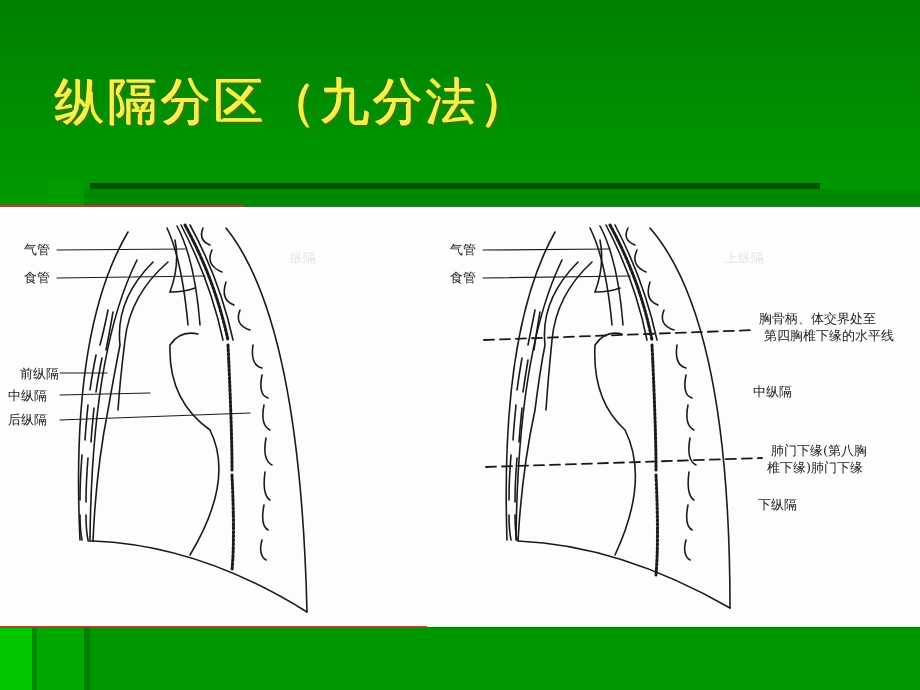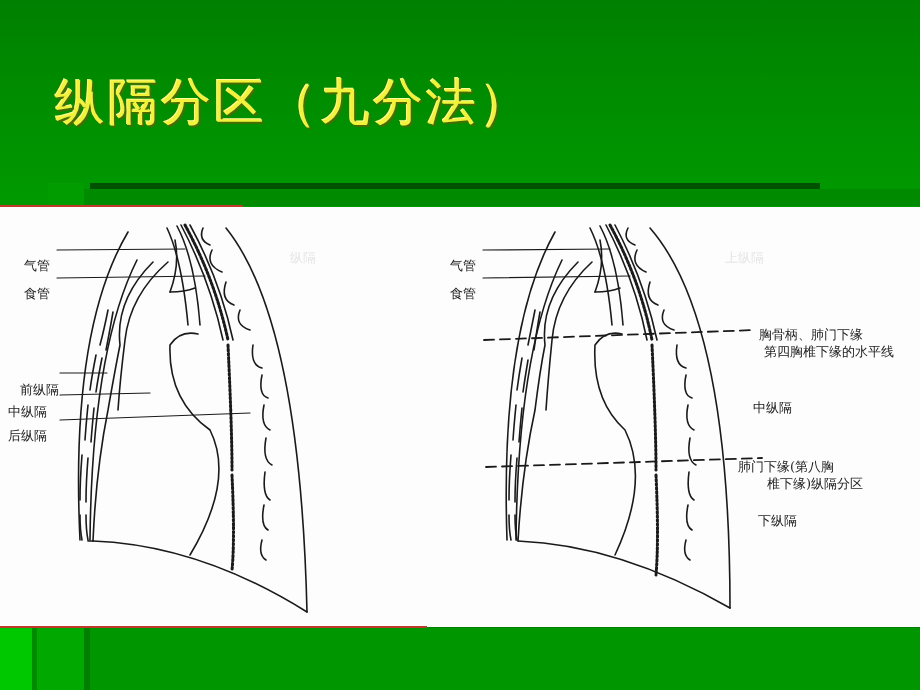--- a/index.html
+++ b/index.html
@@ -36,21 +36,21 @@
     position:absolute; left:0; top:628px; width:920px; height:62px; background:#009600;
   }
   .footer .stripe1 { position:absolute; left:0; top:0; width:32px; height:62px; background:#00c800; }
   .footer .stripe2 { position:absolute; left:32px; top:0; width:5px; height:62px; background:#008a00; }
   .footer .stripe3 { position:absolute; left:37px; top:0; width:47px; height:62px; background:#00a800; }
   .footer .stripe4 { position:absolute; left:84px; top:0; width:6px; height:62px; background:#007f00; }
 
   .diagram { position:absolute; }
   .label {
     position:absolute; font-size:13px; color:#222; white-space:nowrap;
-    font-family:"DejaVu Serif", serif; line-height:16px;margin-top:16px;
+    font-family:"DejaVu Serif", serif; line-height:16px;
   }
   .ghost { position:absolute; font-size:13px; color:#e6e6e6; white-space:nowrap; }
 </style>
 </head>
 <body>
 
 <div class="header">
   <div class="title">纵隔分区（九分法）</div>
   <div class="rule-mid-left"></div>
   <div class="rule-mid"></div>
@@ -168,25 +168,25 @@
       <path d="M483 250 L 610 249" stroke-width="1.2"></path>
       <path d="M483 278 L 630 276" stroke-width="1.2"></path>
 
       <path d="M484 340 L 755 330" stroke-width="1.8" stroke-dasharray="10 6"></path>
       <path d="M486 467 L 762 458" stroke-width="1.8" stroke-dasharray="10 6"></path>
     </g>
   </svg>
 
   <div class="label" style="left:450px;top:35px">气管</div>
   <div class="label" style="left:450px;top:63px">食管</div>
-  <div class="label" style="left:759px;top:104px">胸骨柄、肺门下缘</div>
+  <div class="label" style="left:759px;top:104px">胸骨柄、体交界处至</div>
   <div class="label" style="left:764px;top:121px">第四胸椎下缘的水平线</div>
   <div class="label" style="left:753px;top:177px">中纵隔</div>
-  <div class="label" style="left:738px;top:236px">肺门下缘(第八胸</div>
-  <div class="label" style="left:767px;top:253px">椎下缘)纵隔分区</div>
+  <div class="label" style="left:771px;top:236px">肺门下缘(第八胸</div>
+  <div class="label" style="left:767px;top:253px">椎下缘)肺门下缘</div>
   <div class="label" style="left:758px;top:290px">下纵隔</div>
   <div class="ghost" style="left:725px;top:42px">上纵隔</div>
 </div>
 
 <div class="red-line-bottom"></div>
 <div class="footer">
   <div class="stripe1"></div>
   <div class="stripe2"></div>
   <div class="stripe3"></div>
   <div class="stripe4"></div>

